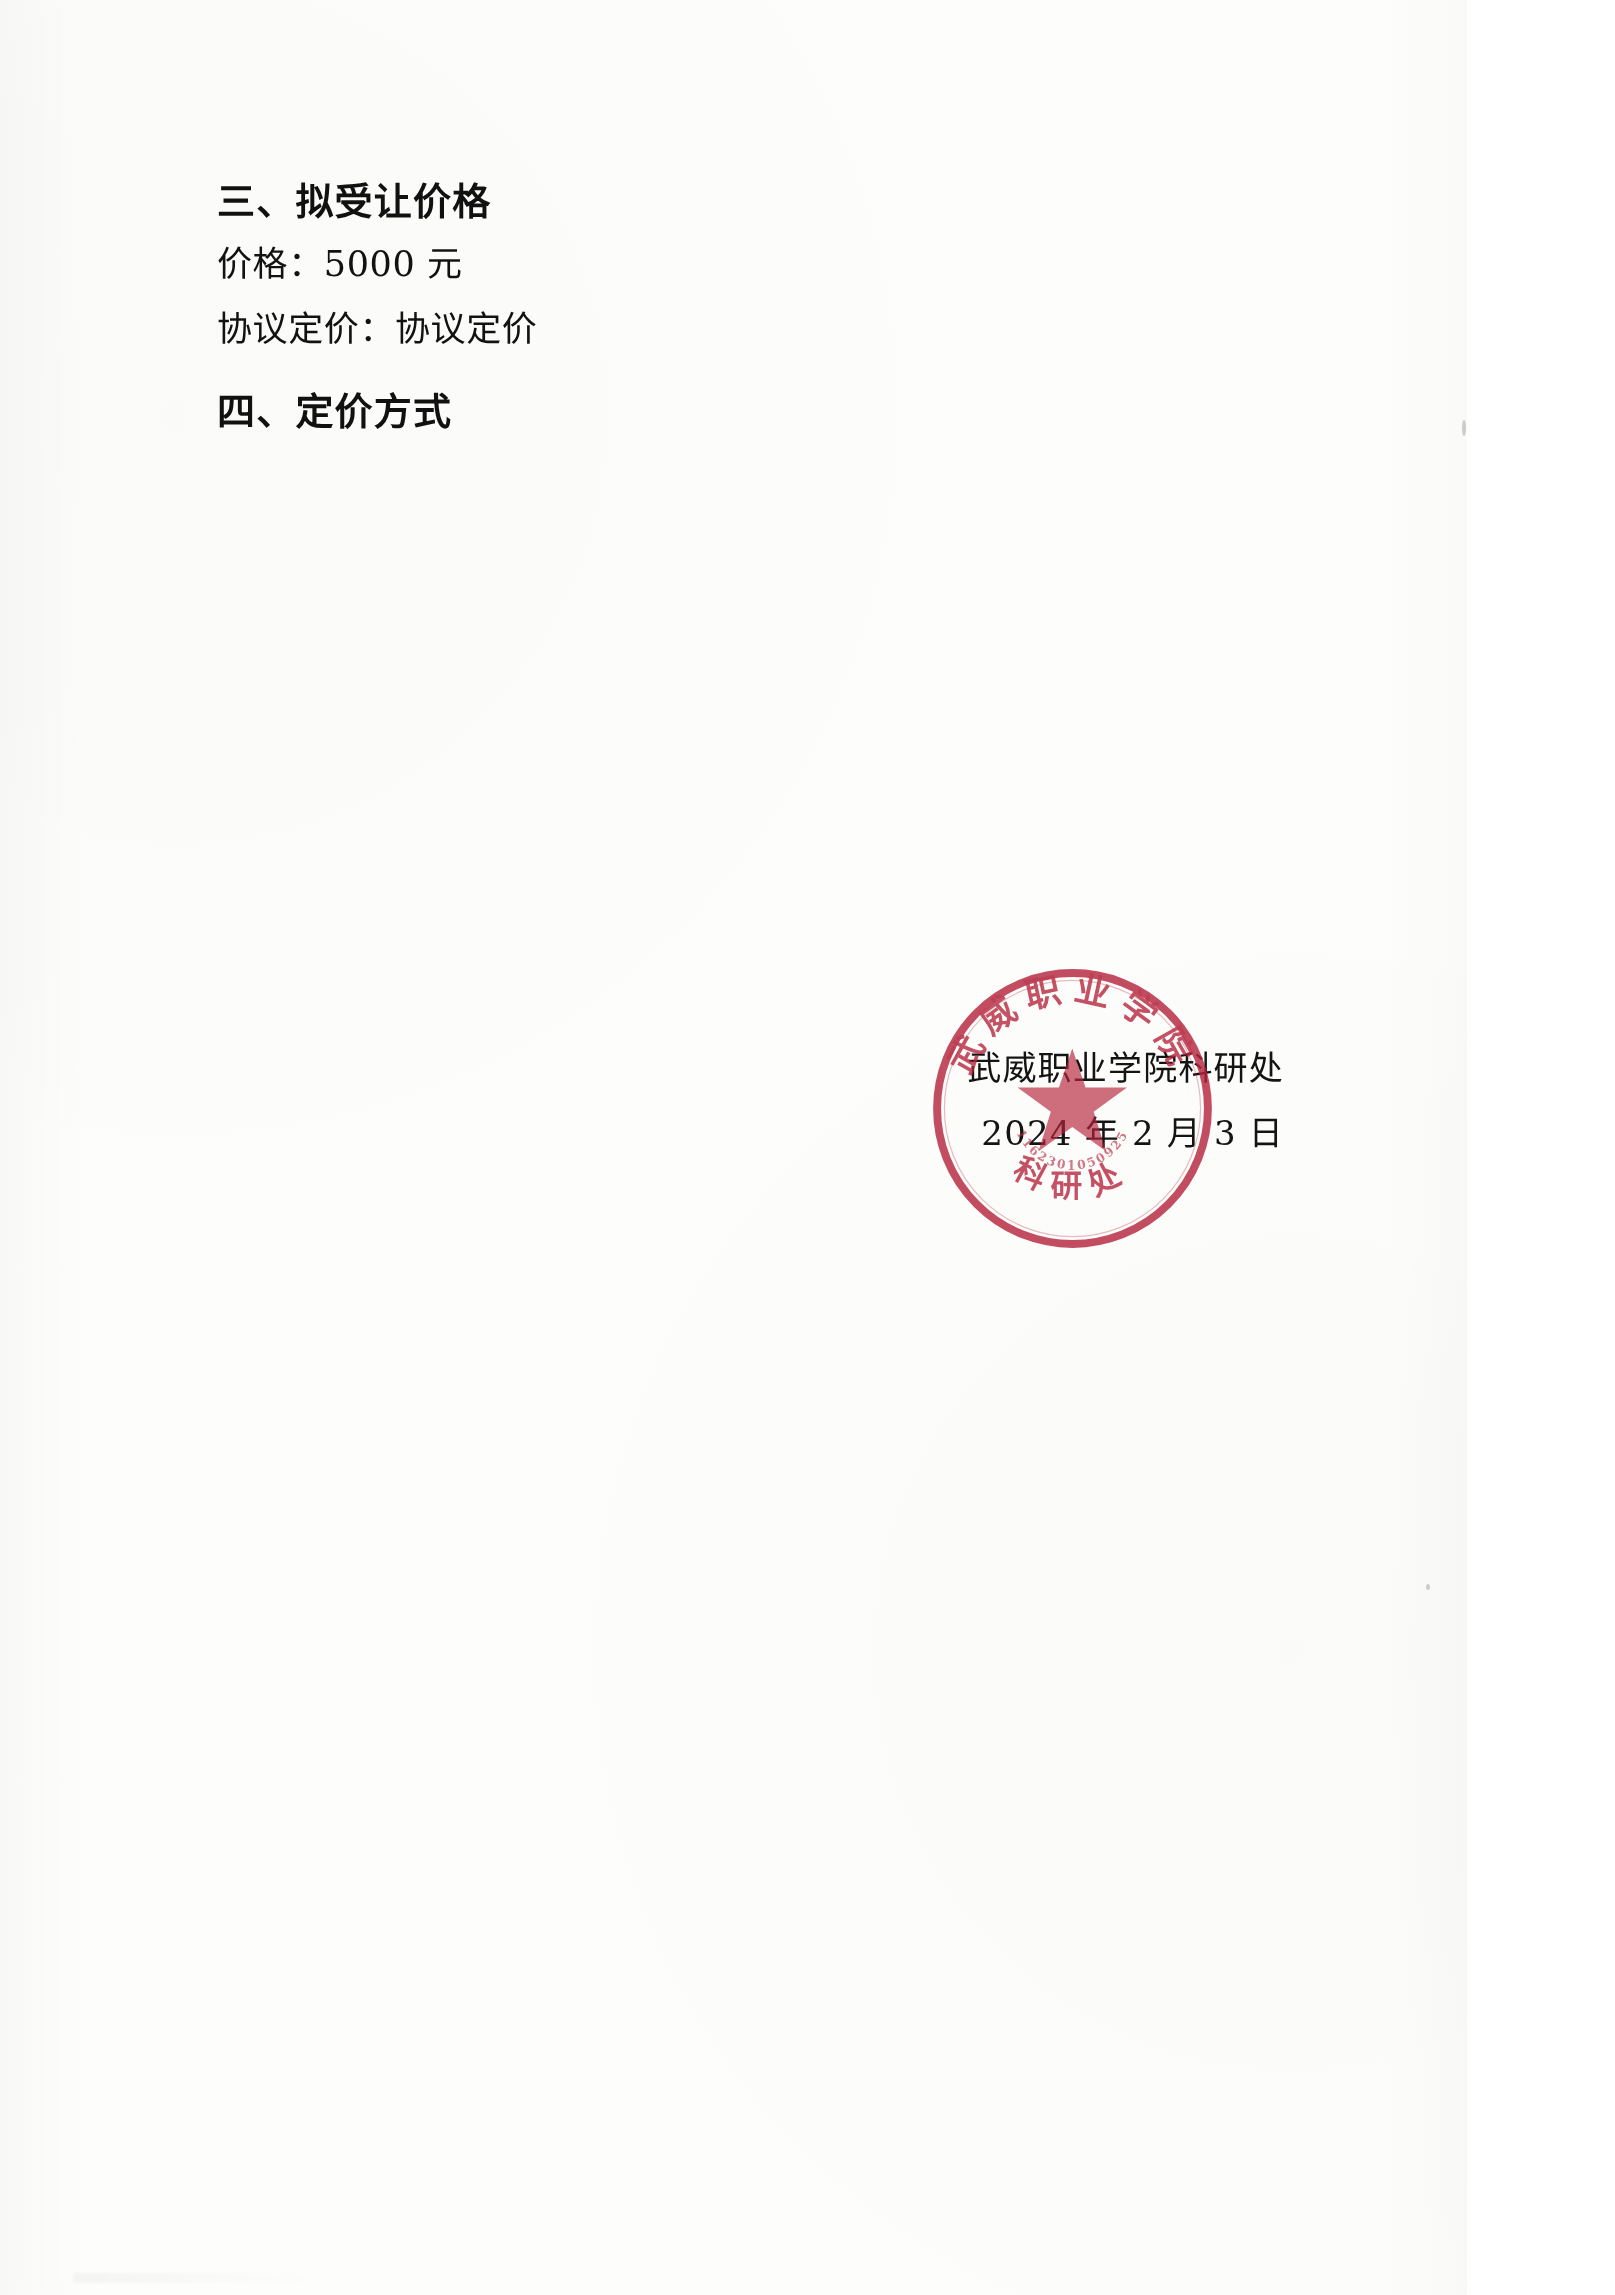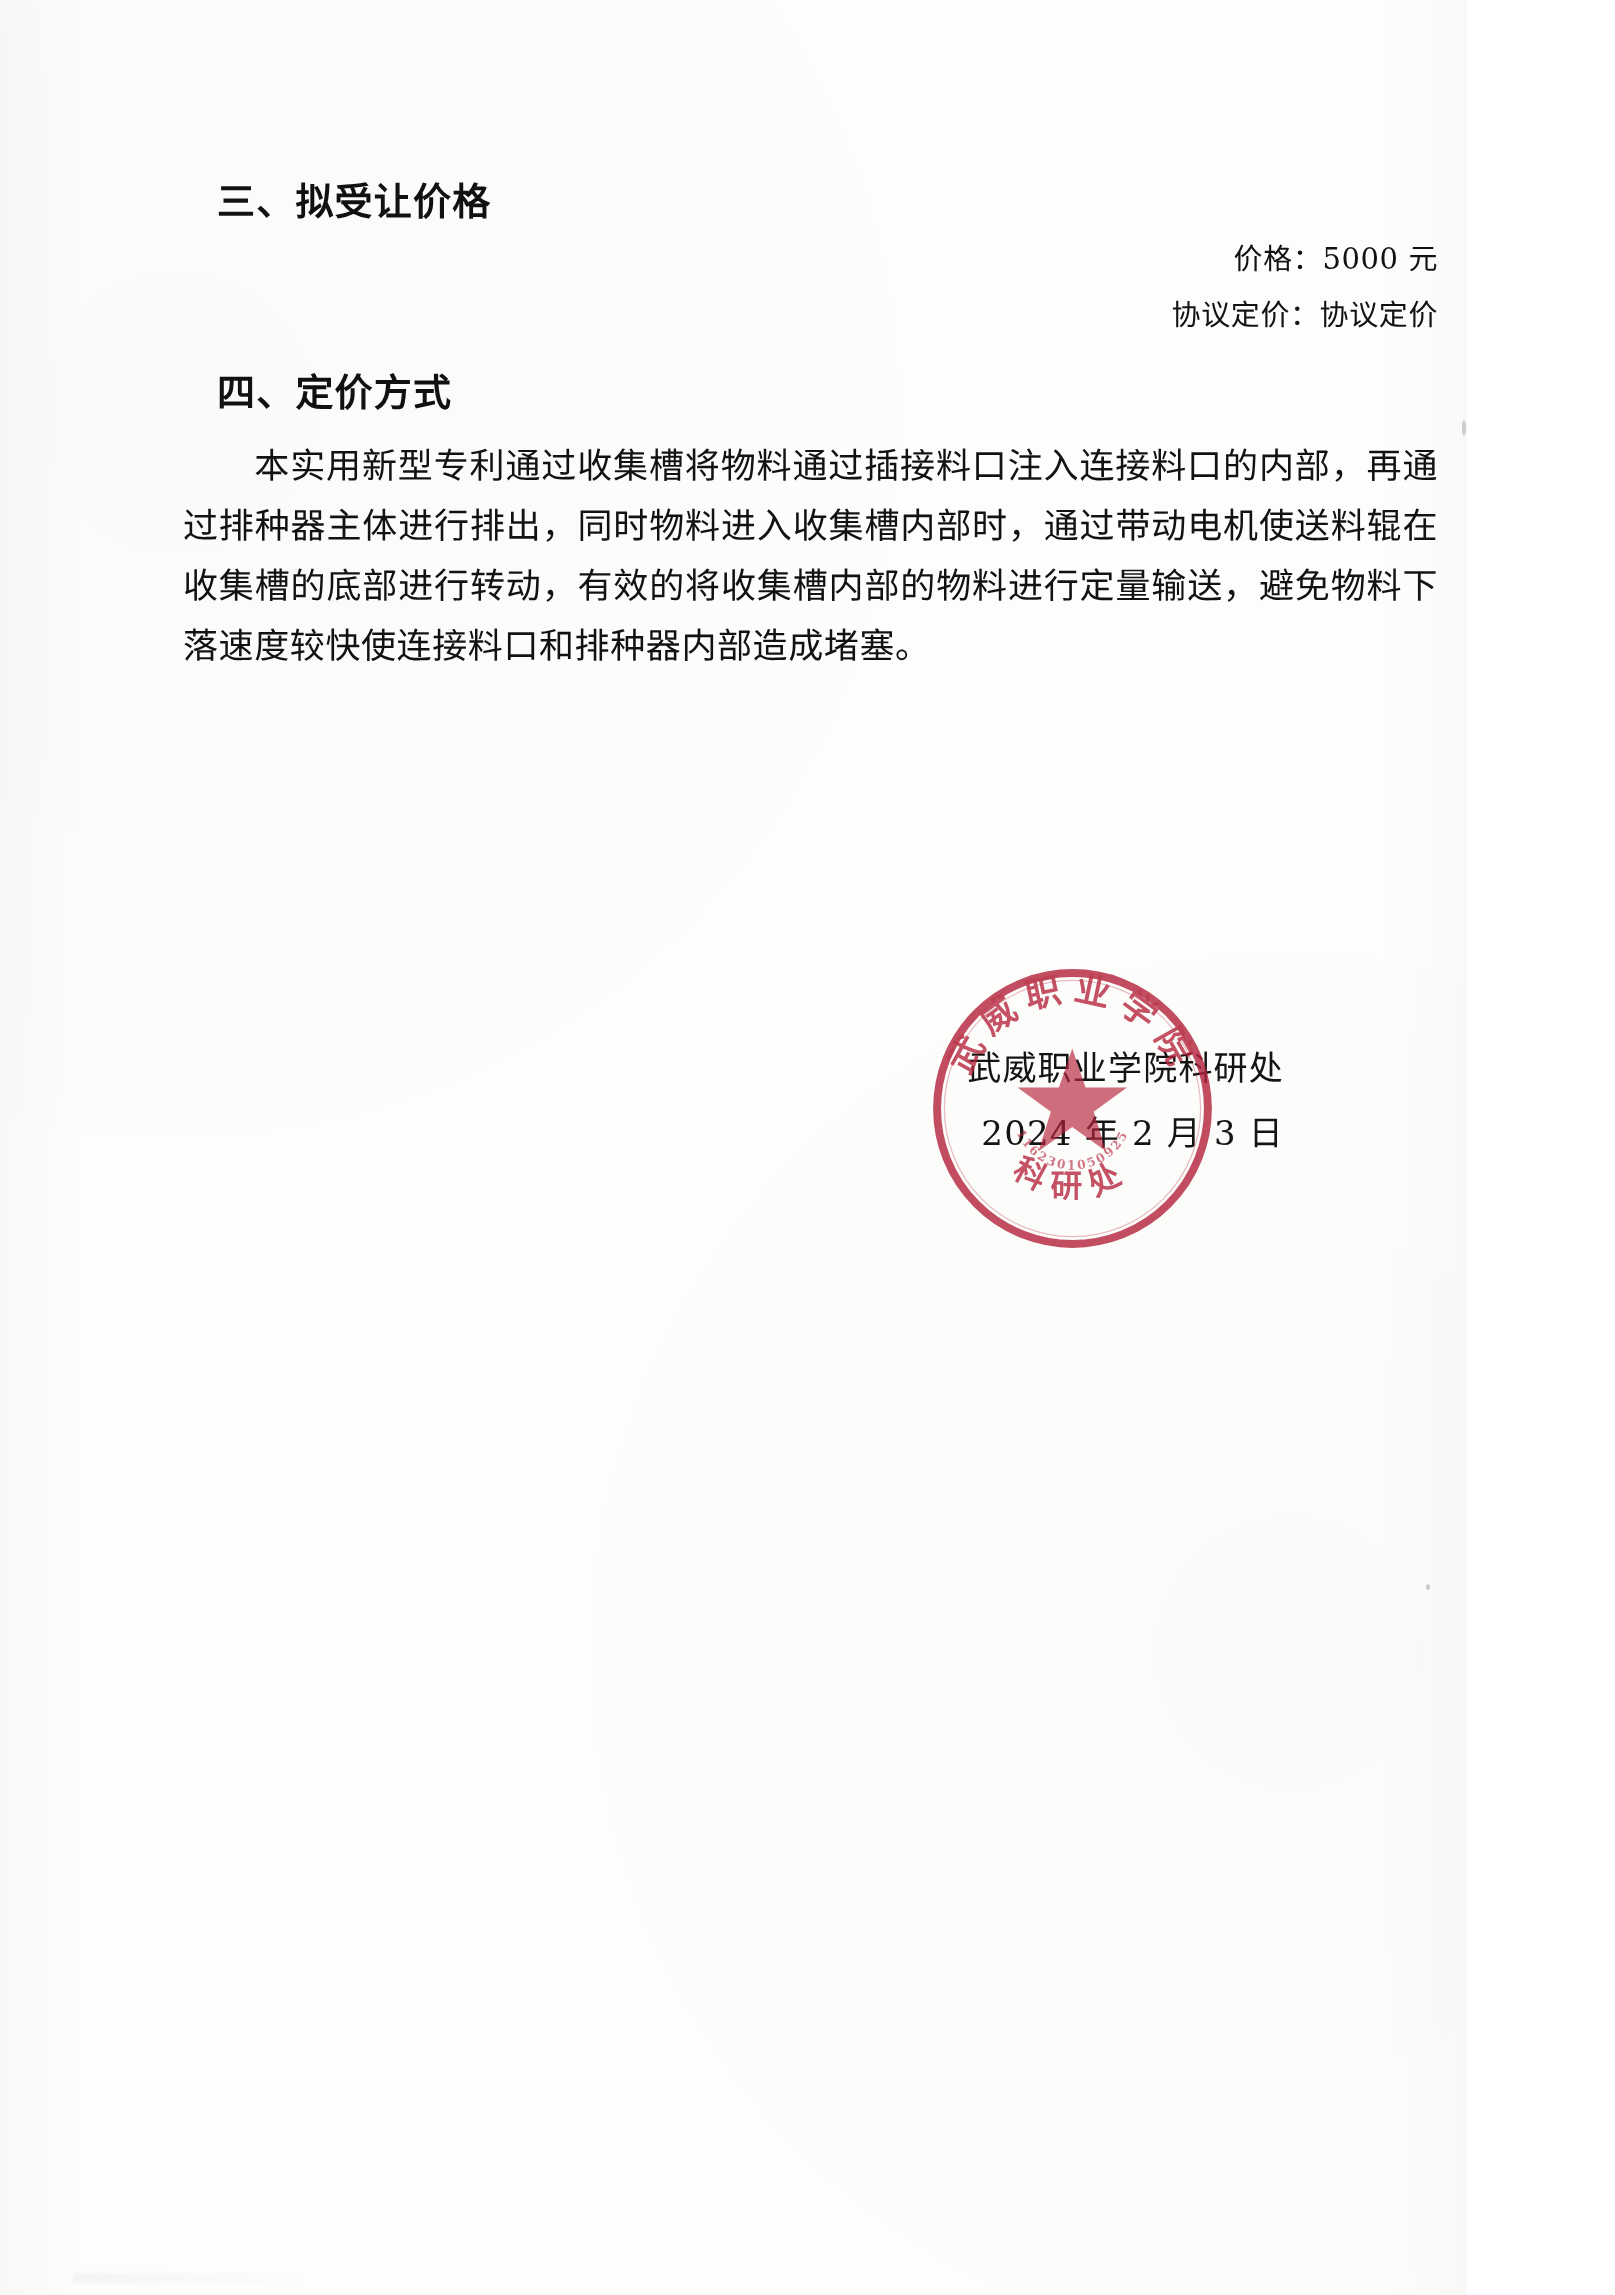--- a/index.html
+++ b/index.html
@@ -39,27 +39,26 @@
     font-size: 38px;
     color: #111111;
     letter-spacing: 1.2px;
     margin: 0 0 6.1px 0;
     padding-left: 34px;
   }
   .heading.second {
     margin-top: 24.4px;
   }
   .line {
-    font-size: 29px;
+    font-size: 35px;
     color: #121212;
     line-height: 1.55;
     padding-left: 34px;
     margin: 11px 0;
     letter-spacing: 0.6px;
-    text-align: right;
   }
   .para {
     font-size: 35px;
     color: #121212;
     line-height: 1.72;
     margin: 18.3px 0 0 0;
     text-align: justify;
     text-justify: inter-character;
     letter-spacing: 0.6px;
   }
@@ -126,21 +125,20 @@
   <div class="content">
 
     <h2 class="heading">三、拟受让价格</h2>
 
     <div class="line">价格：5000 元</div>
 
     <div class="line">协议定价：协议定价</div>
 
     <h2 class="heading second">四、定价方式</h2>
 
-    <p class="para"><span class="indent"></span><span>本实用新型专利通过收集槽将物料通过插接料口注入连接料口的内部，再通过排种器主体进行排出，同时物料进入收集槽内部时，通过带动电机使送料辊在收集槽的底部进行转动，有效的将收集槽内部的物料进行定量输送，避免物料下落速度较快使连接料口和排种器内部造成堵塞。</span></p>
 
   </div>
 
   <div class="signature-block">
     <div class="sig-line">武威职业学院科研处</div>
     <div class="sig-line sig-date">2024 年 2 月 3 日</div>
   </div>
 
   <div class="seal">
     <svg width="305" height="305" viewBox="0 0 500 500" xmlns="http://www.w3.org/2000/svg" aria-hidden="true">

